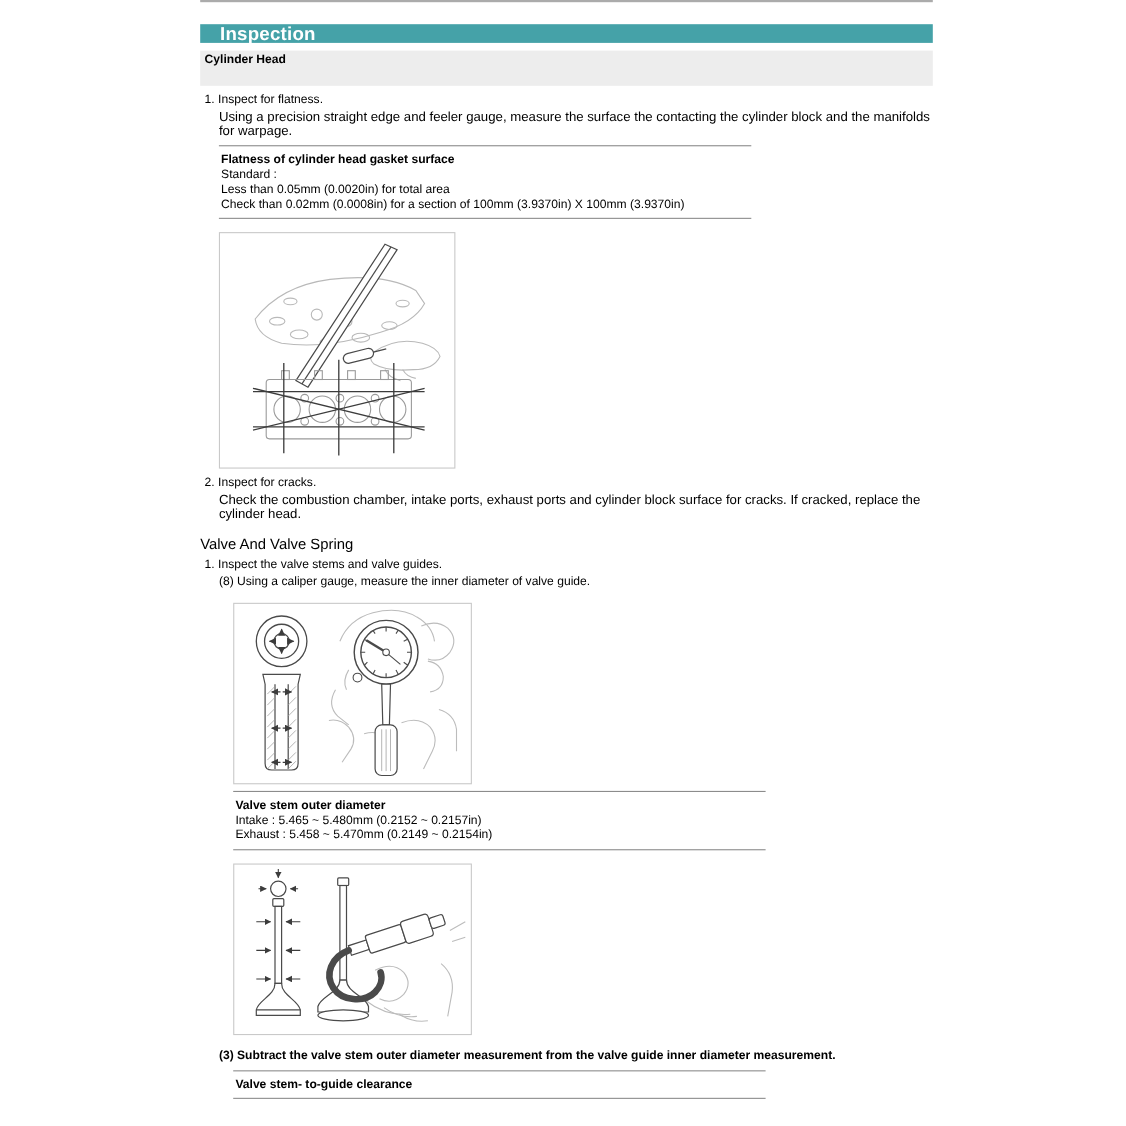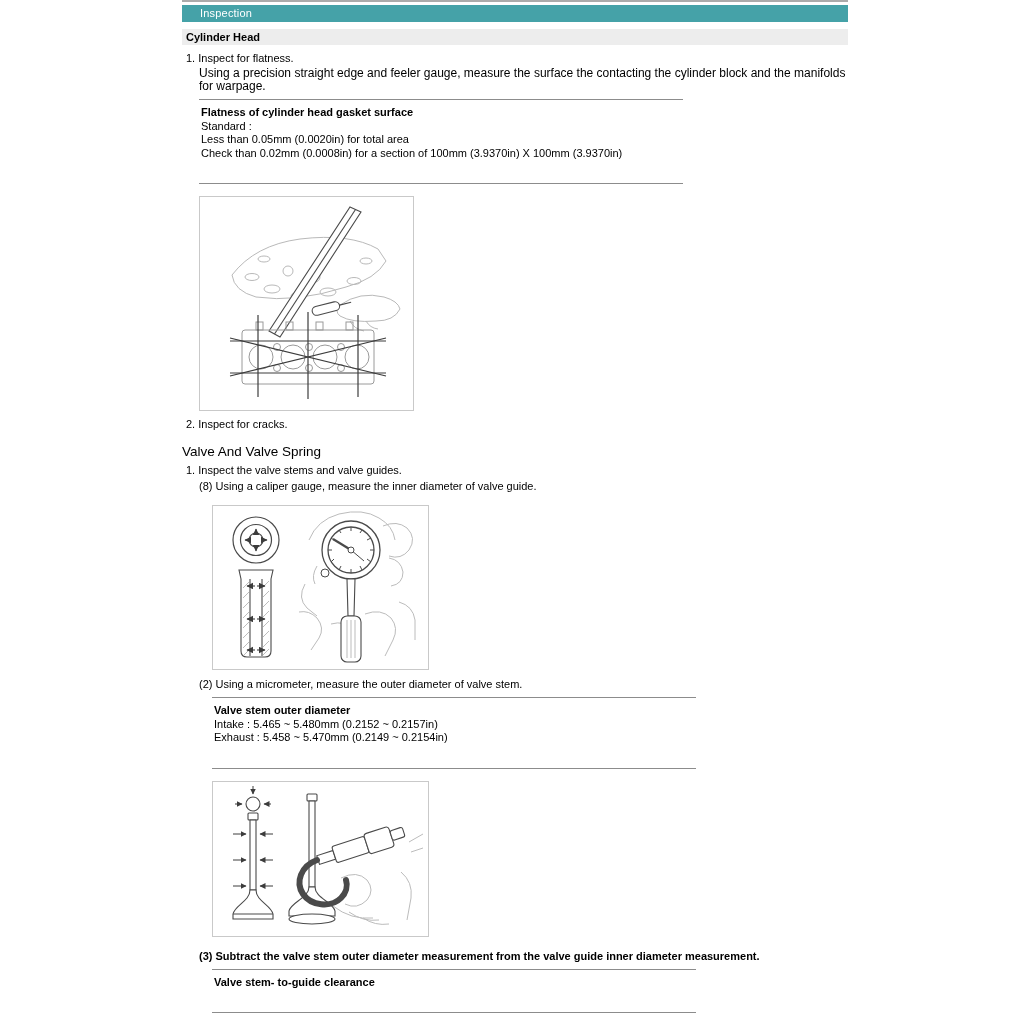--- a/index.html
+++ b/index.html
@@ -5,36 +5,36 @@
   html,body{margin:0;padding:0;}
   body{
     width:1024px;height:1024px;overflow:hidden;position:relative;
     background:#ffffff;color:#000;
     font-family:"Liberation Sans","DejaVu Sans",sans-serif;
     -webkit-font-smoothing:antialiased;
   }
   .page{position:absolute;left:182px;top:0;width:666px;}
   .top-rule{height:2px;background:var(--top-rule,#ababab);width:666px;}
   .bar-teal{
-    margin-top:3px;height:17px;background:var(--header-bg,#45A2A8);
-    color:#fff;font-weight:normal;font-size:11px;line-height:17px;
+    margin-top:20px;height:17px;background:var(--header-bg,#45A2A8);
+    color:#fff;font-weight:bold;font-size:17px;line-height:17px;
     padding-left:18px;letter-spacing:.2px;
   }
   .bar-gray{
-    margin-top:7px;height:16px;background:var(--subheader-bg,#EDEDED);
+    margin-top:7px;height:32px;background:var(--subheader-bg,#EDEDED);
     font-weight:bold;font-size:11px;line-height:16px;padding-left:4px;
   }
   .step{margin-top:7px;padding-left:4px;font-size:11px;line-height:13px;}
   .body-text{padding-left:17px;font-size:12px;line-height:13px;margin-top:2px;}
   .sub-item{padding-left:17px;margin-top:3px;font-size:11px;line-height:13px;}
   .spec{
     margin-left:17px;width:482px;
     border-top:1px solid var(--rule,#8c8c8c);
     border-bottom:1px solid var(--rule,#8c8c8c);
-    margin-top:6px;padding:6px 0 23px 2px;
+    margin-top:6px;padding:6px 0 5px 2px;
     font-size:11px;line-height:13.5px;
   }
   .spec.indent2{margin-left:30px;}
   .spec-title{font-weight:bold;}
   .figure{
     margin-left:17px;margin-top:12px;background:#fff;
     border:1px solid var(--figure-border,#c9c9c9);
     display:inline-block;vertical-align:top;
   }
   .figure.indent2{margin-left:30px;}
@@ -126,20 +126,21 @@
         <line x1="30" y1="179" x2="186" y2="141"></line>
       </g>
     </svg>
   </div>
   </div>
 
   <div class="step">
     <span>2.</span>
     <span>Inspect for cracks.</span>
   </div>
+  <div class="body-text">Check the combustion chamber, intake ports, exhaust ports and cylinder block surface for cracks. If cracked, replace the cylinder head.</div>
 
   <div class="section-title">Valve And Valve Spring</div>
 
   <div class="step" style="margin-top:4px;">
     <span>1.</span>
     <span>Inspect the valve stems and valve guides.</span>
   </div>
   <div class="sub-item">(8) Using a caliper gauge, measure the inner diameter of valve guide.</div>
 
 
@@ -222,21 +223,20 @@
       </g>
       <g stroke="#9f9f9f" stroke-width="0.7">
         <line x1="134" y1="114" x2="134" y2="152"></line>
         <line x1="138" y1="114" x2="138" y2="152"></line>
         <line x1="142" y1="114" x2="142" y2="152"></line>
       </g>
     </svg>
   </div>
   </div>
 
-  <div class="sub-item" style="margin-top:8px;">(2) Using a micrometer, measure the outer diameter of valve stem.</div>
 
   <div class="spec indent2">
     <div class="spec-title">Valve stem outer diameter</div>
     <div class="spec-line">Intake : 5.465 ~ 5.480mm (0.2152 ~ 0.2157in)</div>
     <div class="spec-line">Exhaust : 5.458 ~ 5.470mm (0.2149 ~ 0.2154in)</div>
   </div>
 
   <div class="figwrap">
   <div class="figure indent2">
     <svg width="215" height="154" viewBox="0 0 215 154">

